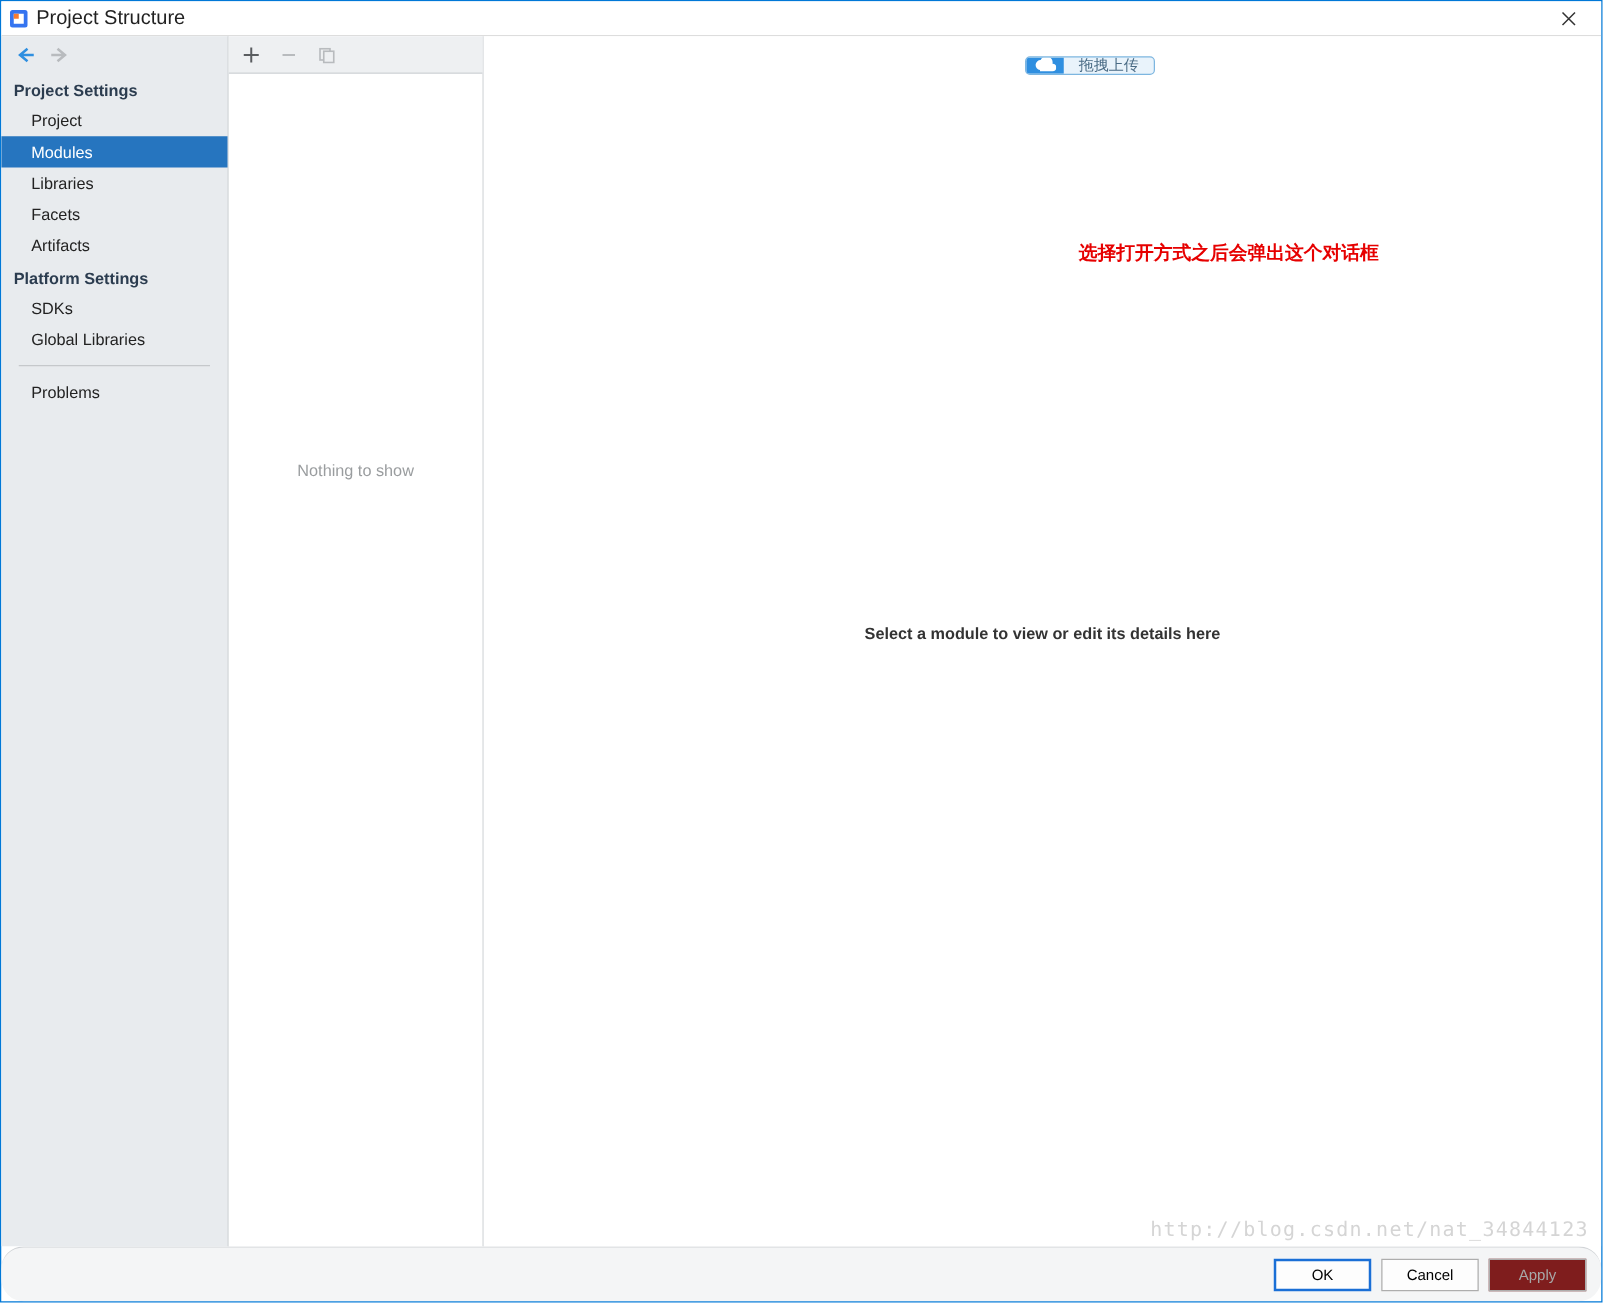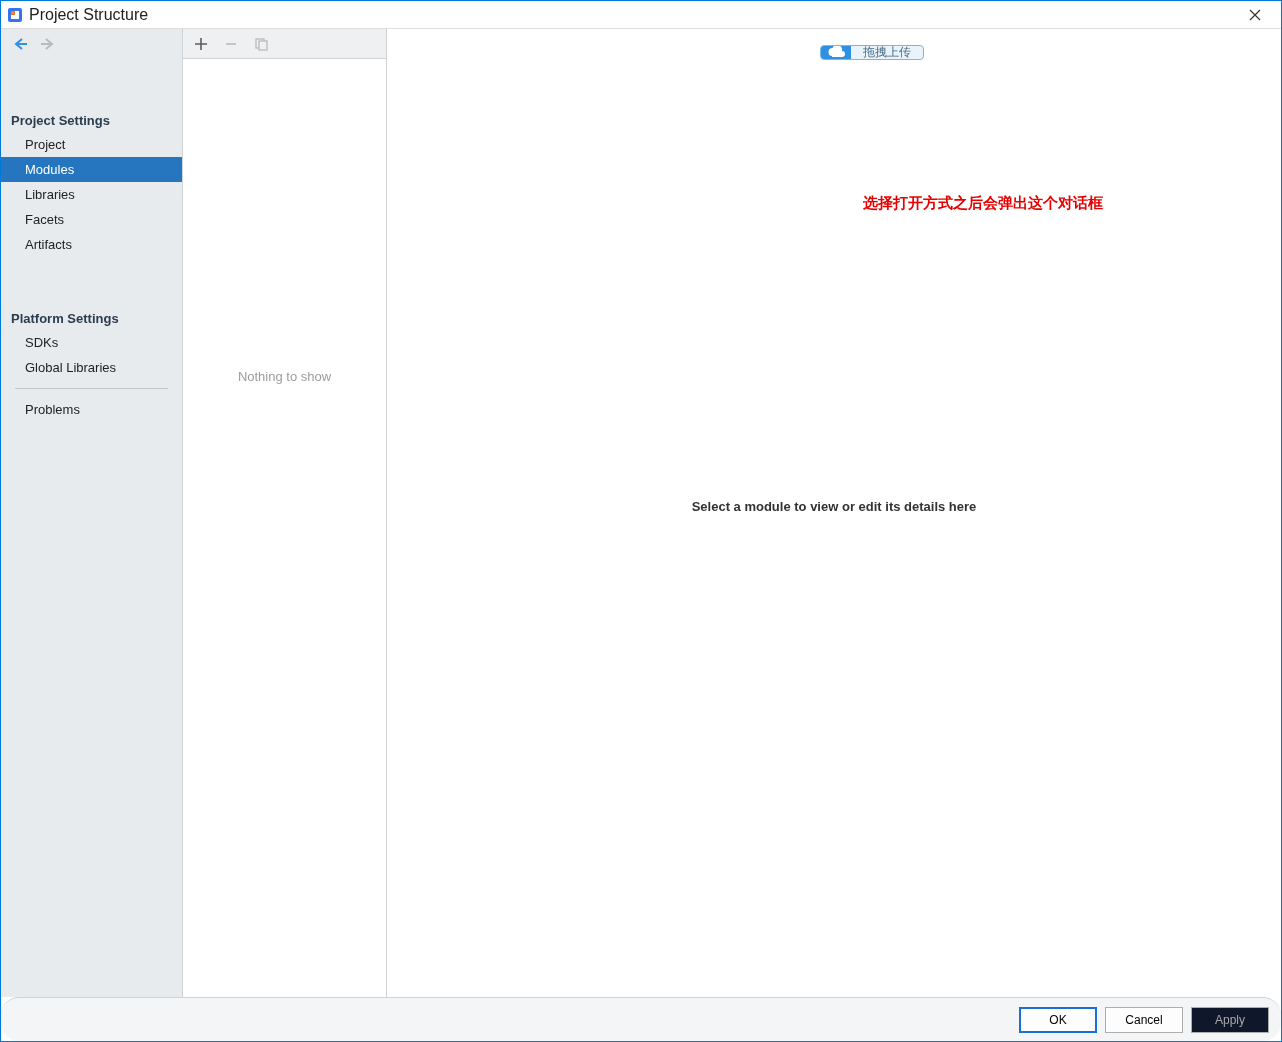--- a/index.html
+++ b/index.html
@@ -48,21 +48,20 @@
     display:flex;align-items:center;
     padding: 0 10px;
     gap: 10px;
   }
   .arrow-btn { width:18px;height:18px;display:flex;align-items:center;justify-content:center;cursor:pointer; }
   .section-header {
     font-weight: bold;
     color: #2b3c4f;
     padding: 6px 26px 4px 10px;
     font-size: 13px;
-    margin-top: 48px;
   }
   .nav-item {
     padding: 5px 10px 5px 24px;
     color: #222;
     cursor:pointer;
   }
   .nav-item.selected {
     background: #2675bf;
     color: #fff;
   }
@@ -159,21 +158,21 @@
   }
   .btn {
     min-width:78px;height:26px;
     border:1px solid #adadad;
     background:#fdfdfd;
     font-size:12px;
     cursor:pointer;
     display:flex;align-items:center;justify-content:center;
   }
   .btn.primary { border:2px solid #1a6fd6; }
-  .btn.disabled { color:#a8a8a8; background:#0f172a; cursor:default;text-align:center; }
+  .btn.disabled { color:#a8a8a8; background:#7f1d1d; cursor:default;text-align:center; }
 </style>
 </head>
 <body>
 
 <div class="titlebar">
   <span class="app-icon">
     <svg width="16" height="16" viewBox="0 0 16 16">
         <rect x="1" y="1" width="14" height="14" rx="2" fill="#3574f0"></rect>
         <rect x="4" y="4" width="8" height="8" fill="#fff"></rect>
         <rect x="4" y="4" width="4" height="4" fill="#f97b2f"></rect>
@@ -251,20 +250,21 @@
       </span>
       <span class="label">拖拽上传</span>
     </div>
 
     <div class="annotation">
       <div class="red">选择打开方式之后会弹出这个对话框</div>
     </div>
 
     <div class="placeholder-msg">Select a module to view or edit its details here</div>
 
+    <div class="watermark">http://blog.csdn.net/nat_34844123</div>
   </div>
 </div>
 
 <div class="footer">
   <button class="btn primary">OK</button>
   <button class="btn">Cancel</button>
   <button class="btn disabled">Apply</button>
 </div>
 
 </body></html>

